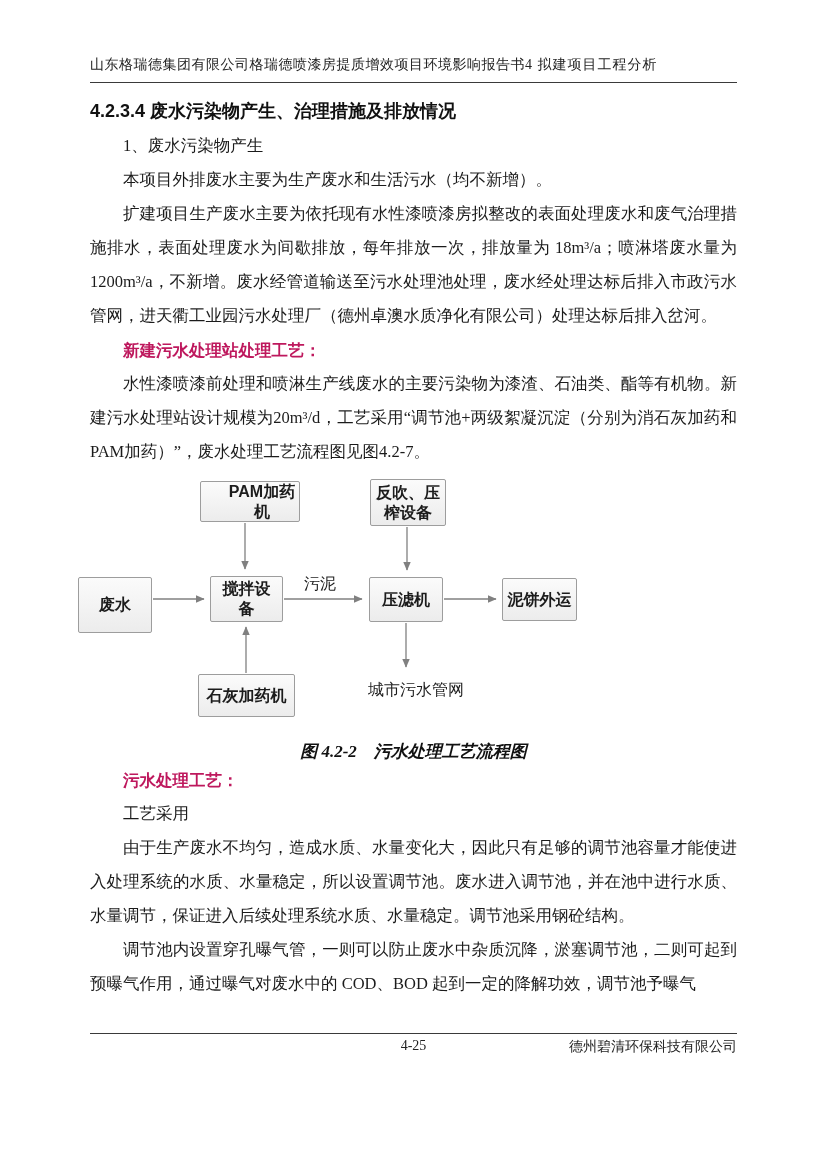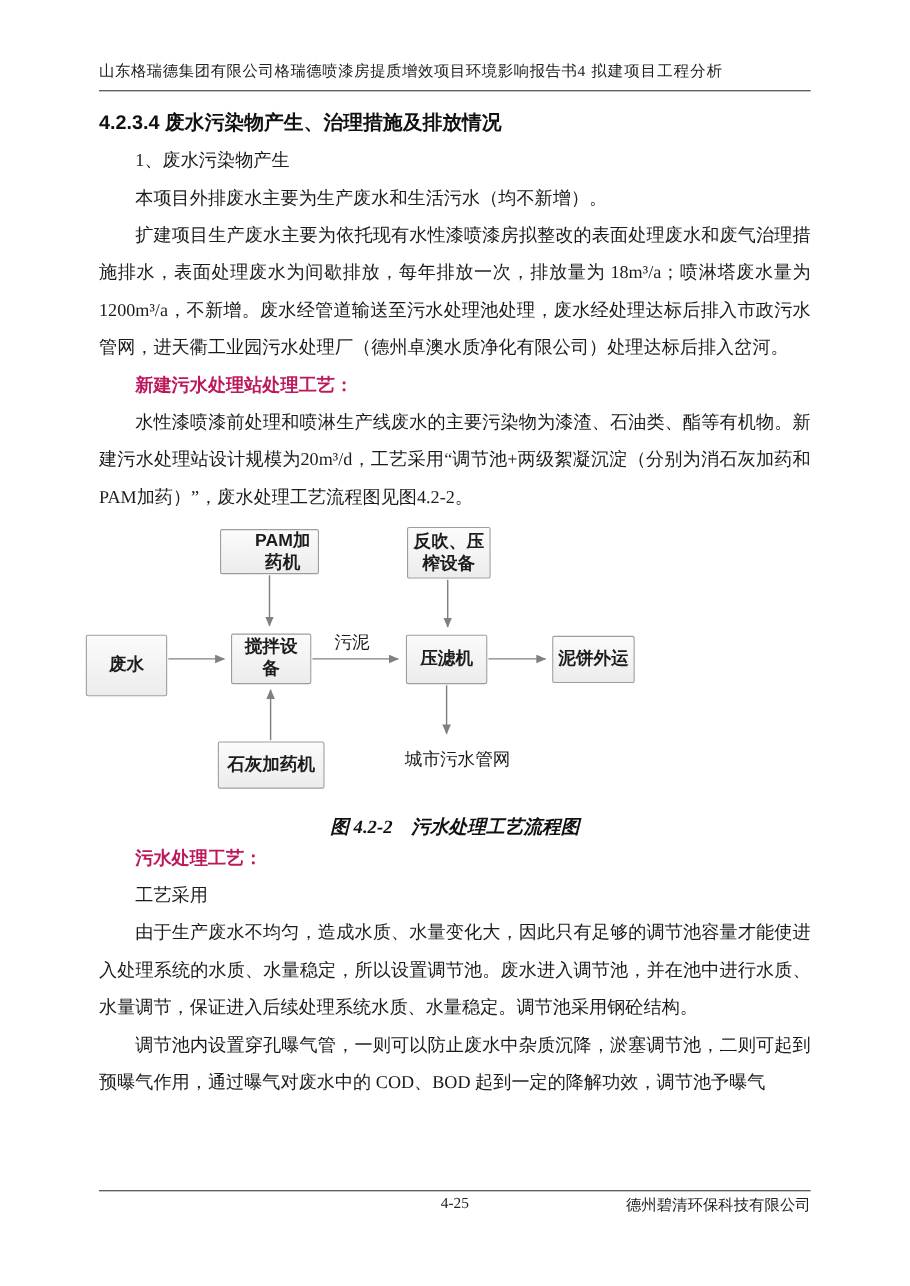--- a/index.html
+++ b/index.html
@@ -36,42 +36,42 @@
   }
   .diagram svg{position:absolute;left:0;top:0;}
   .dnode{
     position:absolute;box-sizing:border-box;
     background:linear-gradient(#fbfbfb,#ececec);
     border:1px solid #9d9d9d;border-radius:2px;
     display:flex;align-items:center;justify-content:center;
     text-align:center;font-weight:bold;font-size:16px;line-height:1.25;
     font-family:"Liberation Sans","DejaVu Sans",sans-serif;color:#1c1c1c;
   }
-  .dnode.pam{left:290px;top:4px;width:90px;height:41px;padding-left:24px;}
+  .dnode.pam{left:290px;top:4px;width:100px;height:41px;padding-left:24px;}
   .dnode.backflush{left:460px;top:2px;width:76px;height:47px;padding:16px 5px;}
   .dnode.wastewater{left:168px;top:100px;width:74px;height:56px;}
   .dnode.mixing{left:300px;top:99px;width:73px;height:46px;padding:0 10px;}
   .dnode.filterpress{left:459px;top:100px;width:74px;height:45px;}
   .dnode.sludgecake{left:592px;top:101px;width:75px;height:43px;}
   .dnode.lime{left:288px;top:197px;width:97px;height:43px;}
   .dlabel{
     position:absolute;font-size:16px;color:#1b1b1b;text-align:center;
     font-family:"Liberation Serif","DejaVu Serif",serif;
   }
   .dlabel.sludge{left:382px;top:97px;width:56px;}
   .dlabel.sewer{left:448px;top:203px;width:116px;}
   
   .fig-caption{
     margin:18px 0 0 0;text-align:center;font-weight:bold;font-size:17px;
     color:#111;
     font-style:italic;
   }
   
   .footer{
-    position:absolute;left:90px;top:1082px;width:647px;
+    position:absolute;left:90px;top:1033px;width:647px;
     border-top:1.5px solid #3a3a3a;font-size:14px;color:#222;
   }
   .footer .page-num{
     position:absolute;left:0;right:0;top:4px;text-align:center;
   }
   .footer .company{
     position:absolute;right:0;top:4px;text-align:right;
   }
 </style>
 </head>
@@ -84,21 +84,21 @@
       <span class="left">山东格瑞德集团有限公司格瑞德喷漆房提质增效项目环境影响报告书</span>
       <span class="right">4 拟建项目工程分析</span>
     </div>
 
     <h2 class="sec-heading">4.2.3.4 废水污染物产生、治理措施及排放情况</h2>
 
     <p class="p indent first">1、废水污染物产生</p>
     <p class="p indent">本项目外排废水主要为生产废水和生活污水（均不新增）。</p>
     <p class="p indent">扩建项目生产废水主要为依托现有水性漆喷漆房拟整改的表面处理废水和废气治理措施排水，表面处理废水为间歇排放，每年排放一次，排放量为 18m³/a；喷淋塔废水量为 1200m³/a，不新增。废水经管道输送至污水处理池处理，废水经处理达标后排入市政污水管网，进天衢工业园污水处理厂（德州卓澳水质净化有限公司）处理达标后排入岔河。</p>
     <p class="p indent bold-hei">新建污水处理站处理工艺：</p>
-    <p class="p indent">水性漆喷漆前处理和喷淋生产线废水的主要污染物为漆渣、石油类、酯等有机物。新建污水处理站设计规模为20m³/d，工艺采用“调节池+两级絮凝沉淀（分别为消石灰加药和PAM加药）”，废水处理工艺流程图见图4.2-2。</p>
+    <p class="p indent">水性漆喷漆前处理和喷淋生产线废水的主要污染物为漆渣、石油类、酯等有机物。新建污水处理站设计规模为20m³/d，工艺采用“调节池+两级絮凝沉淀（分别为消石灰加药和PAM加药）”，废水处理工艺流程图见图4.2-7。</p>
   </div>
 
   <div class="diagram">
     <svg width="827" height="245" viewBox="0 0 827 245">
       <defs>
         <marker id="ah" markerWidth="9" markerHeight="8" refX="6.5" refY="3" orient="auto">
           <path d="M0,0 L7,3 L0,6 Z" fill="#808080"></path>
         </marker>
       </defs>
       <g stroke="#808080" stroke-width="1.3" fill="none">

